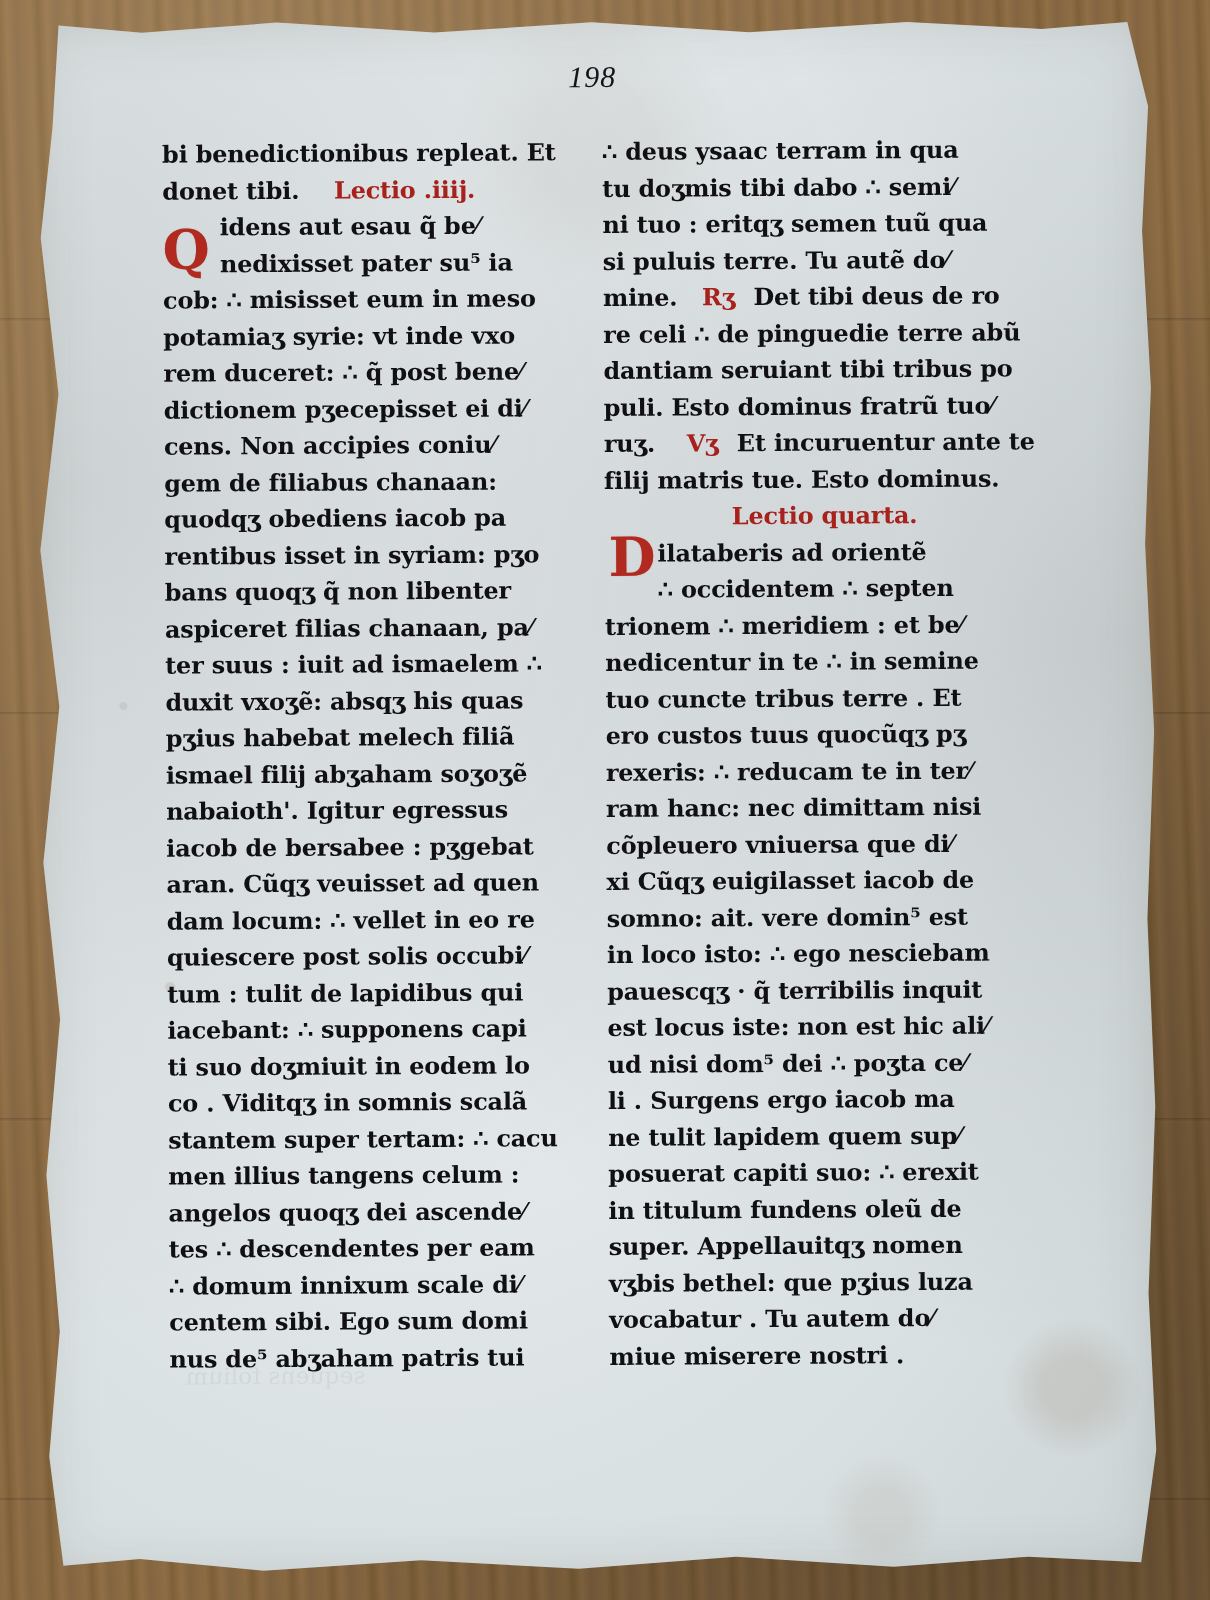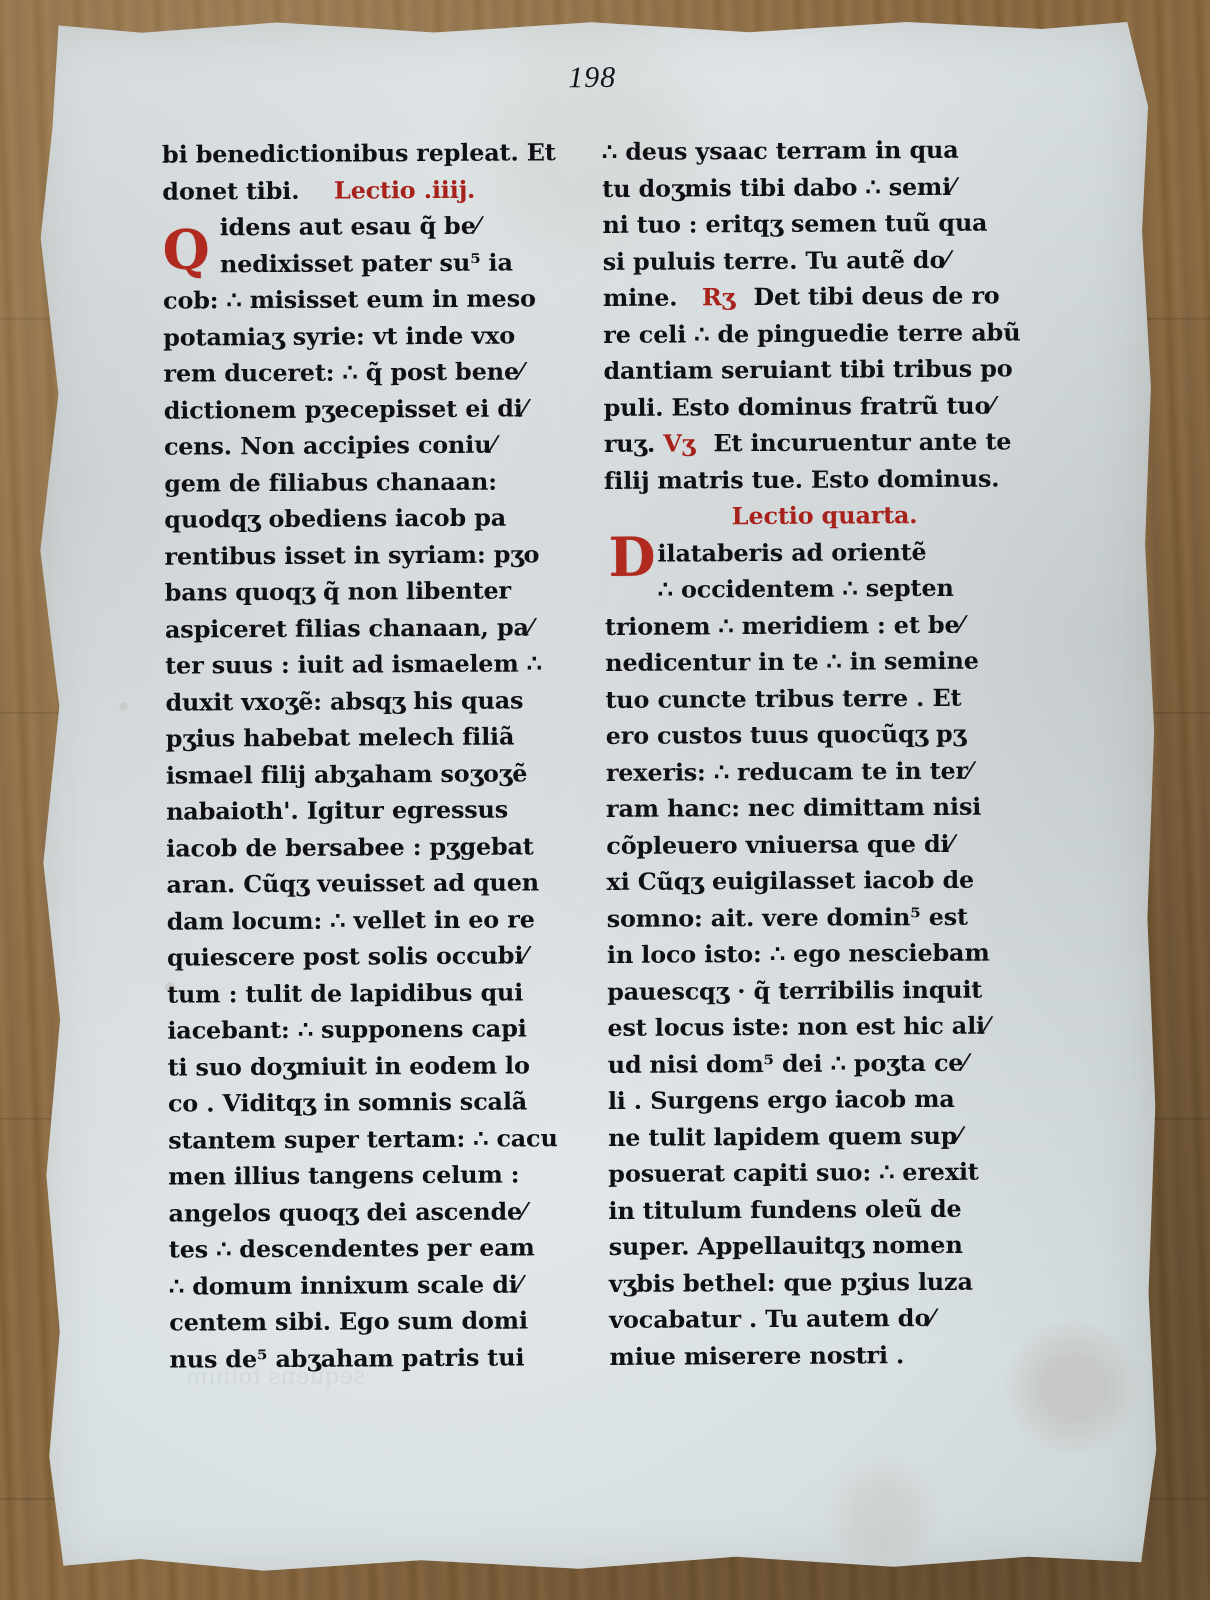--- a/index.html
+++ b/index.html
@@ -246,21 +246,21 @@
       <div class="line">
         <span>mine.</span>
         <span class="rub" style="margin-left:16px">Rʒ</span>
         <span style="margin-left:10px">Det tibi deus de ro</span>
       </div>
       <div class="line">re celi ∴ de pinguedie terre abũ</div>
       <div class="line">dantiam seruiant tibi tribus po</div>
       <div class="line">puli. Esto dominus fratrũ tuo⁄</div>
       <div class="line">
         <span>ruʒ.</span>
-        <span class="rub" style="margin-left:0">Vʒ</span>
+        <span class="rub" style="margin-left:23px">Vʒ</span>
         <span style="margin-left:10px">Et incuruentur ante te</span>
       </div>
       <div class="line">filij matris tue. Esto dominus.</div>
       <div class="line rub center">Lectio quarta.</div>
       <div class="line indent-R">ilataberis ad orientẽ</div>
       <div class="line indent-R">∴ occidentem ∴ septen</div>
       <div class="line">trionem ∴ meridiem : et be⁄</div>
       <div class="line">nedicentur in te ∴ in semine</div>
       <div class="line">tuo cuncte tribus terre . Et</div>
       <div class="line">ero custos tuus quocũqʒ pʒ</div>

